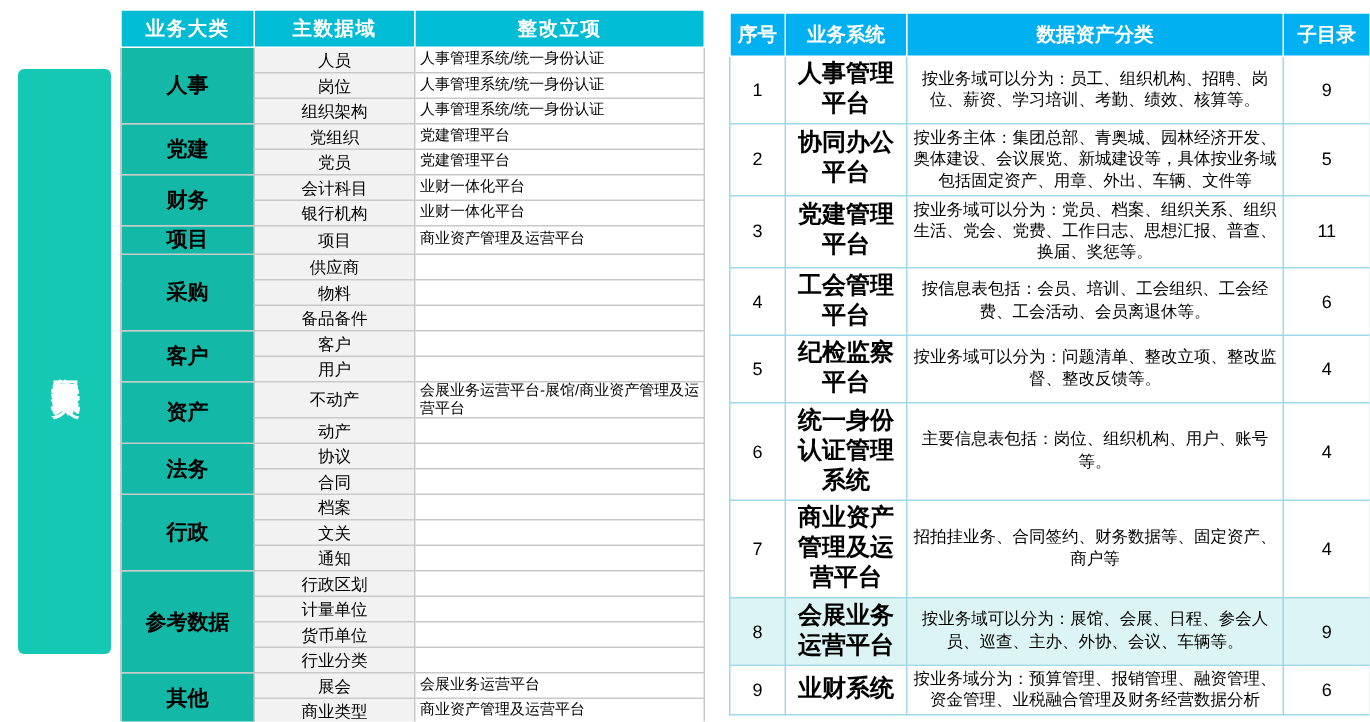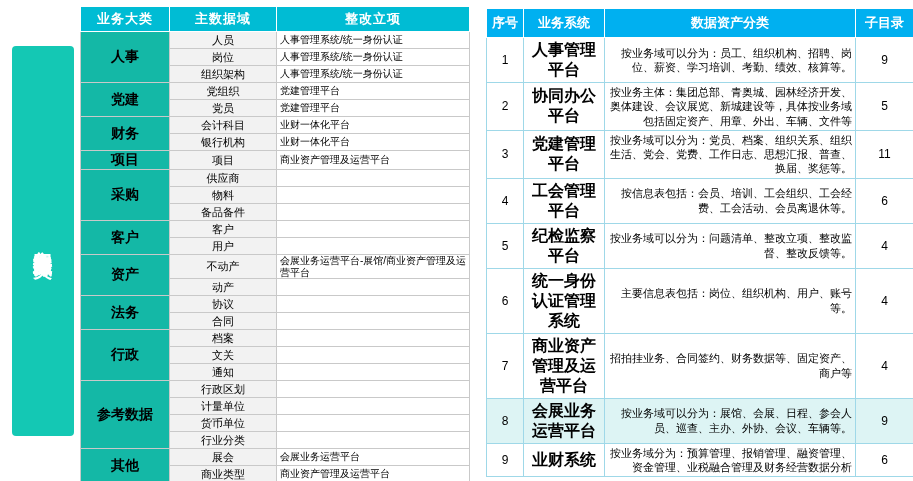--- a/index.html
+++ b/index.html
@@ -68,21 +68,21 @@
   .t-right th.h1{width:34px;margin-top:44px;}
   .t-right th.h2{width:78px;}
   .t-right th.h3{width:248px;}
   .t-right th.h4{width:55px;}
   .t-right td{
     border:1px solid #9fd8e8;font-size:11px;color:#000;padding:2px 3px;
     vertical-align:middle;
   }
   .t-right td.num{text-align:center;font-size:12px;}
   .t-right td.sys{text-align:center;font-weight:bold;font-size:16px;line-height:1.25;}
-  .t-right td.desc{text-align:right;line-height:1.3;font-size:11px;}
+  .t-right td.desc{text-align:center;line-height:1.3;font-size:11px;}
   .t-right td.cnt{text-align:center;font-size:12px;}
   .t-right tr.hl td{background:#ddf4f4;}
 </style>
 </head>
 <body>
 
 <div class="page">
 
   <div class="left">
     <div class="left-title">集团主数据域分类</div>

